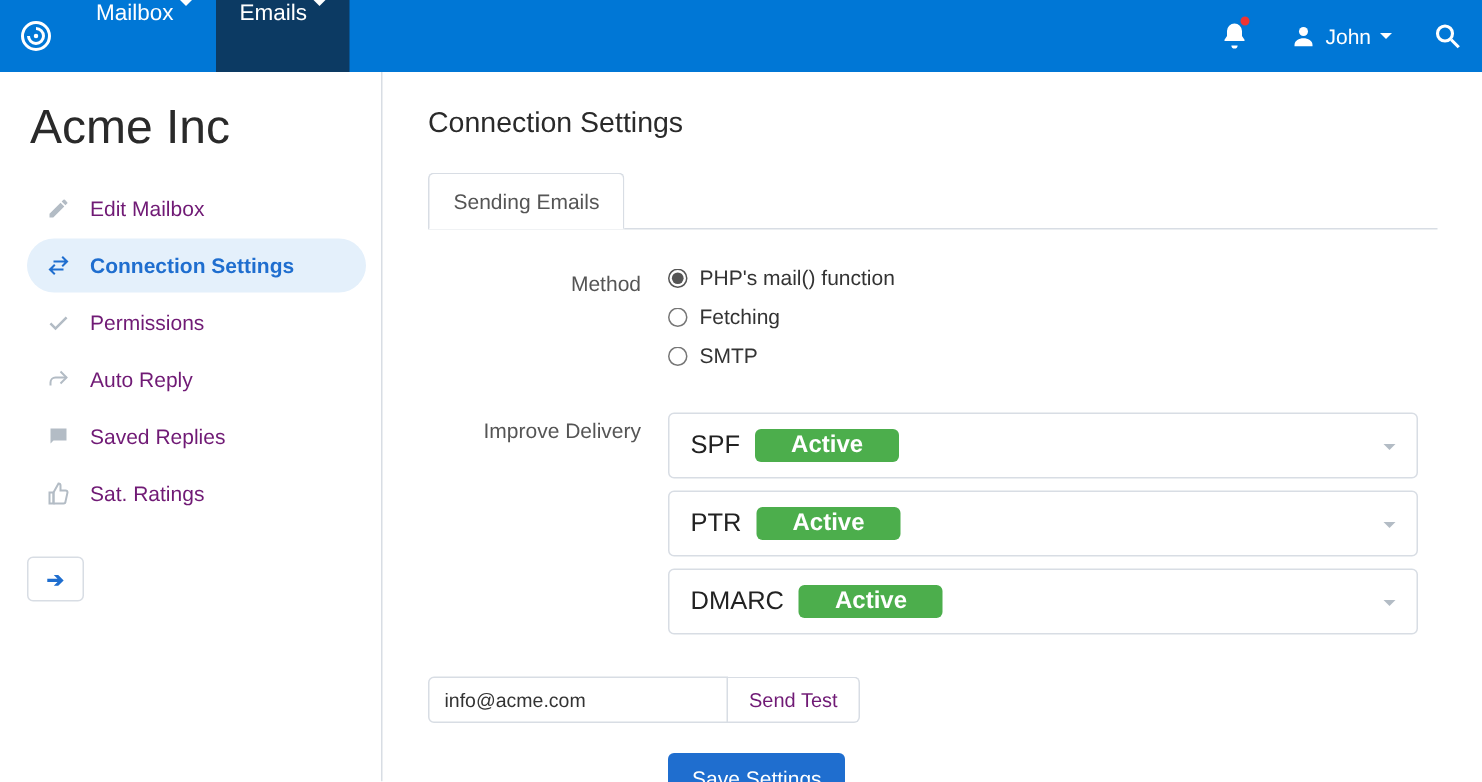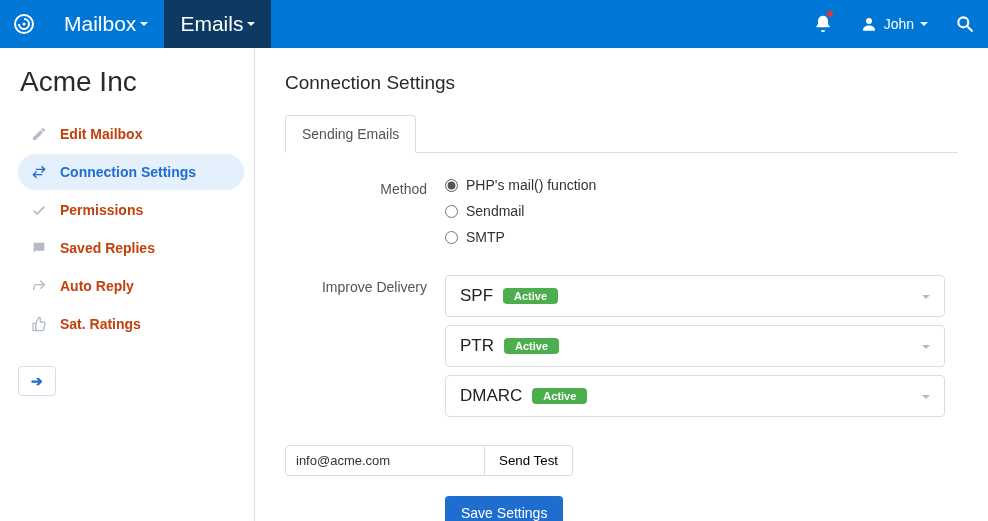--- a/index.html
+++ b/index.html
@@ -37,22 +37,22 @@
   }
   .navbar .brand {
     width: 48px;
     display:flex; align-items:center; justify-content:center;
     border: none;
   }
   .navbar .brand svg { width: 24px; height: 24px; }
   .navbar .nav-item {
     padding: 0 16px;
     display: flex;
-    align-items: center;
-    font-size: 21px;
+    align-items: flex-start;
+    font-size: 15px;
     cursor: pointer;
     gap: 4px;
   }
   .navbar .nav-item.active {
     background: var(--blue-dark);
   }
   .navbar .spacer { flex: 1; }
   .navbar .nav-icon {
     width: 46px;
     display:flex; align-items:center; justify-content:center;
@@ -82,35 +82,34 @@
   }
   
   .layout { display:flex; height: calc(521px - 48px); }
   .sidebar {
     width: 255px;
     border-right: 1px solid var(--border);
     padding: 18px 10px 10px 18px;
     background: #fff;
   }
   .sidebar h1 {
-    font-size: 28px;
+    font-size: 32px;
     font-weight: 400;
     margin: 0 0 18px 2px;
     color: #2a2a2a;
   }
   .side-nav { list-style:none; margin:0; padding:0; }
   .side-nav li {
     display:flex; align-items:center;
     padding: 9px 12px;
     border-radius: 18px;
     cursor:pointer;
     gap: 12px;
-    color: #c2410c;
+    color: #701a75;
     margin-bottom: 2px;
-    font-weight: bold;
   }
   .side-nav li .ic { width:18px; height:18px; display:flex; align-items:center; justify-content:center; color: var(--icon-muted); }
   .side-nav li.active {
     background: var(--sidebar-active-bg);
     color: var(--blue-primary);
     font-weight: 600;
   }
   .side-nav li.active .ic { color: var(--blue-primary); }
   .side-arrow {
     margin-top: 22px;
@@ -172,22 +171,22 @@
     display:flex; align-items:center;
     padding: 10px 14px;
     justify-content: space-between;
     cursor:pointer;
   }
   .accordion .left { display:flex; align-items:center; gap:10px; }
   .accordion .name { font-size:17px; color:#222; }
   .badge {
     background: var(--green);
     color:#fff;
-    font-size:11px;
-    padding:2px 11px;
+    font-size:16px;
+    padding:2px 24px;
     border-radius:4px;
     font-weight:600;
   }
   .accordion .chev { color: var(--icon-muted); }
   .input-group { display:flex; }
   .input-group input {
     border:1px solid var(--border);
     border-radius: 4px 0 0 4px;
     padding: 7px 10px;
     font-size:13px;
@@ -195,21 +194,21 @@
     color:#333;
     outline:none;
   }
   .input-group button {
     border:1px solid var(--border);
     border-left:none;
     background:#fff;
     padding: 7px 14px;
     border-radius: 0 4px 4px 0;
     cursor:pointer;
-    color:#000000;
+    color:#701a75;
   }
   .btn-primary {
     background: var(--blue-primary);
     color:#fff;
     border:none;
     padding: 9px 16px;
     border-radius:4px;
     font-size:14px;
     cursor:pointer;
   }
@@ -280,34 +279,34 @@
       <li>
         <span class="ic">
           <svg width="16" height="16" viewBox="0 0 24 24" fill="currentColor">
               <path d="M9 16.2l-4.2-4.2L3 13.8 9 19.8 21 7.8l-1.8-1.8z"></path>
             </svg>
         </span>
         <span>Permissions</span>
       </li>
       <li>
         <span class="ic">
-          <svg width="16" height="16" viewBox="0 0 24 24" fill="currentColor">
-              <path d="M4 4h16v12H7l-3 3V4z"></path>
-            </svg>
-        </span>
-        <span>Saved Replies</span>
-      </li>
-      <li>
-        <span class="ic">
           <svg width="16" height="16" viewBox="0 0 24 24" fill="none" stroke="currentColor" stroke-width="2">
               <path d="M14 4l6 6-6 6"></path>
               <path d="M20 10H9a5 5 0 0 0-5 5v3"></path>
             </svg>
         </span>
         <span>Auto Reply</span>
+      </li>
+      <li>
+        <span class="ic">
+          <svg width="16" height="16" viewBox="0 0 24 24" fill="currentColor">
+              <path d="M4 4h16v12H7l-3 3V4z"></path>
+            </svg>
+        </span>
+        <span>Saved Replies</span>
       </li>
       <li>
         <span class="ic">
           <svg width="16" height="16" viewBox="0 0 24 24" fill="none" stroke="currentColor" stroke-width="2">
               <path d="M7 22V11"></path>
               <path d="M7 11l5-9a2 2 0 0 1 2 2v5h5a2 2 0 0 1 2 2l-2 9a2 2 0 0 1-2 2H7"></path>
               <path d="M3 11h4v11H3z"></path>
             </svg>
         </span>
         <span>Sat. Ratings</span>
@@ -329,21 +328,21 @@
 
     <div class="form-row">
       <div class="form-label">Method</div>
       <div class="form-field">
         <label class="radio-line">
           <input type="radio" name="method" checked="" style="">
           <span>PHP's mail() function</span>
         </label>
         <label class="radio-line">
           <input type="radio" name="method" style="">
-          <span>Sendmail</span>
+          <span>Fetching</span>
         </label>
         <label class="radio-line">
           <input type="radio" name="method" style="">
           <span>SMTP</span>
         </label>
       </div>
     </div>
 
     <div class="form-row">
       <div class="form-label">Improve Delivery</div>

